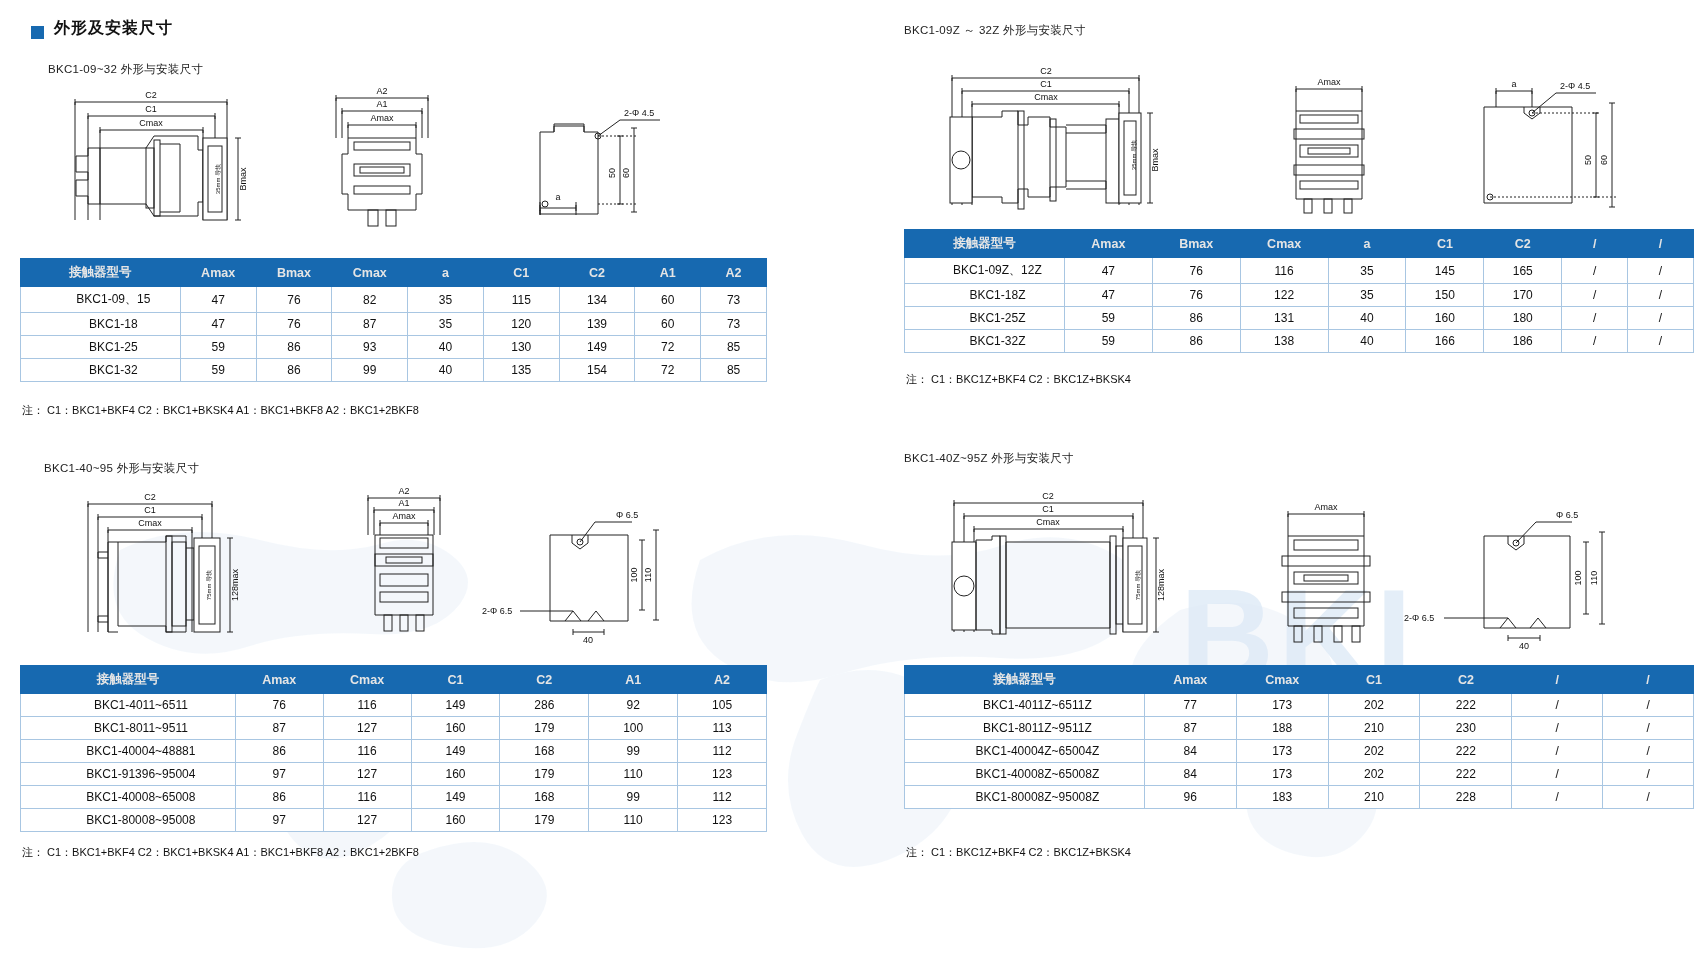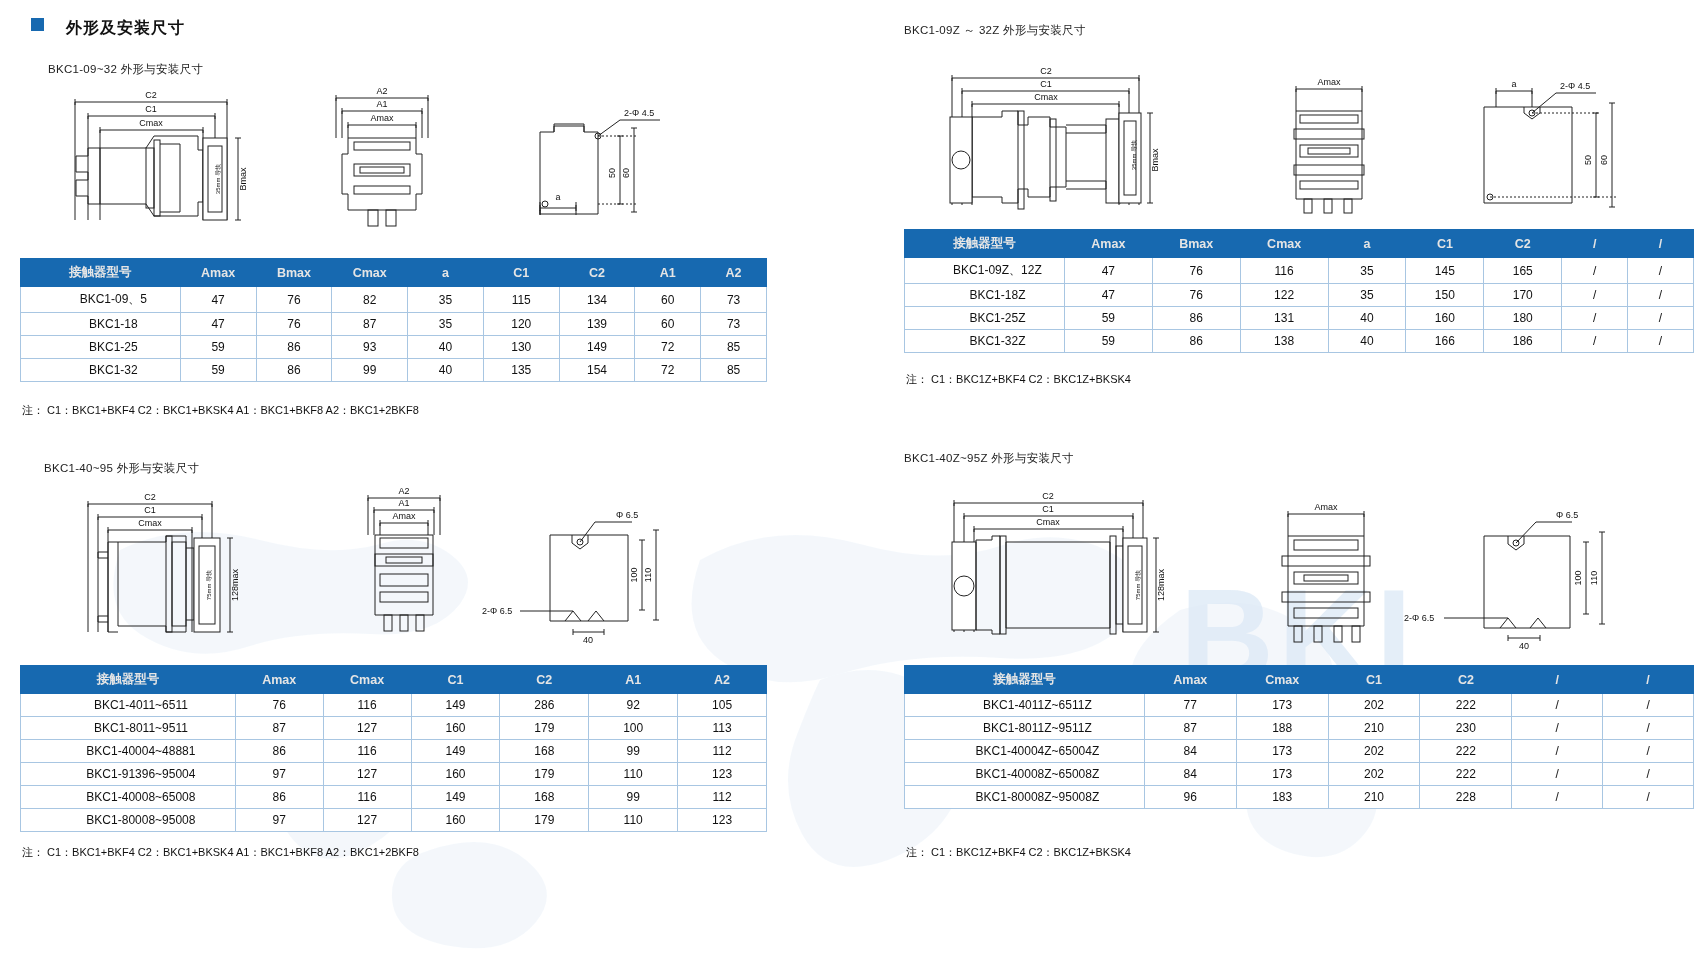--- a/index.html
+++ b/index.html
@@ -33,21 +33,21 @@
     letter-spacing: 4px;
     opacity: .75;
     pointer-events: none;
   }
 
   .col-left { position: absolute; left: 0; top: 0; width: 850px; height: 977px; }
   .col-right { position: absolute; left: 886px; top: 0; width: 850px; height: 820px; }
 
   .title-row {
     position: absolute; left: 22px; top: 18px;
-    display: flex; align-items: flex-start; gap: 22px; padding-left: 9px;
+    display: flex; align-items: flex-end; gap: 10px; padding-left: 9px;
   }
   .title-square {
     width: 13px; height: 13px; background: #1769b0;
   }
   .title-text {
     font-size: 16px; font-weight: bold; color: #111;
     letter-spacing: 1px;
   }
   .sec-caption {
     position: absolute;
@@ -216,21 +216,21 @@
           <th style="width:76px;">Cmax</th>
           <th style="width:76px;">a</th>
           <th style="width:76px;">C1</th>
           <th style="width:76px;">C2</th>
           <th style="width:66px;">A1</th>
           <th style="width:66px;">A2</th>
         </tr>
       </thead>
       <tbody>
         <tr>
-          <td class="model">BKC1-09、5</td>
+          <td class="model">BKC1-09、15</td>
           <td>47</td>
           <td>76</td>
           <td>82</td>
           <td>35</td>
           <td>115</td>
           <td>134</td>
           <td>60</td>
           <td>73</td>
         </tr>
         <tr>

